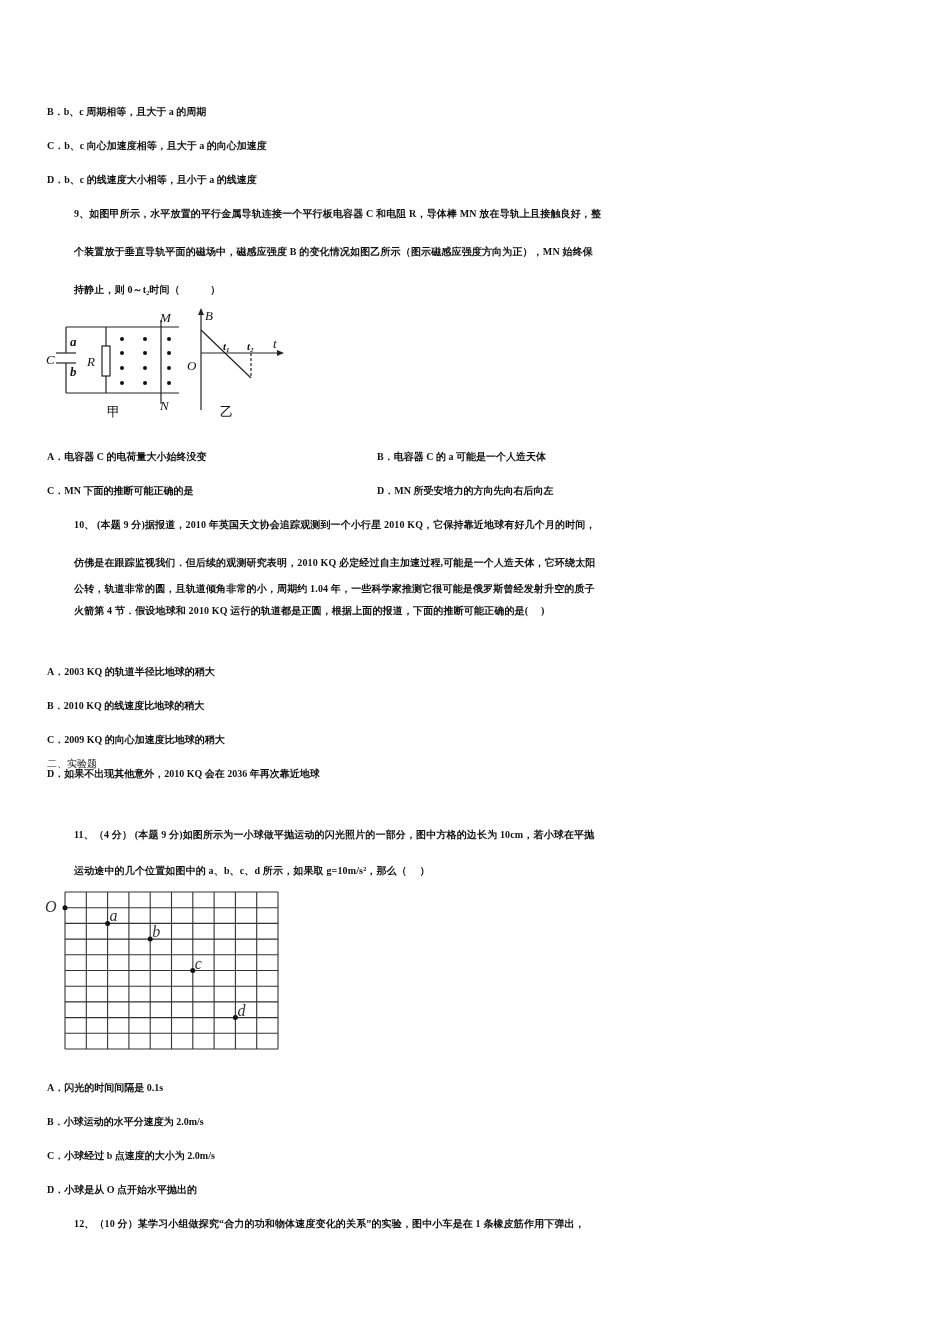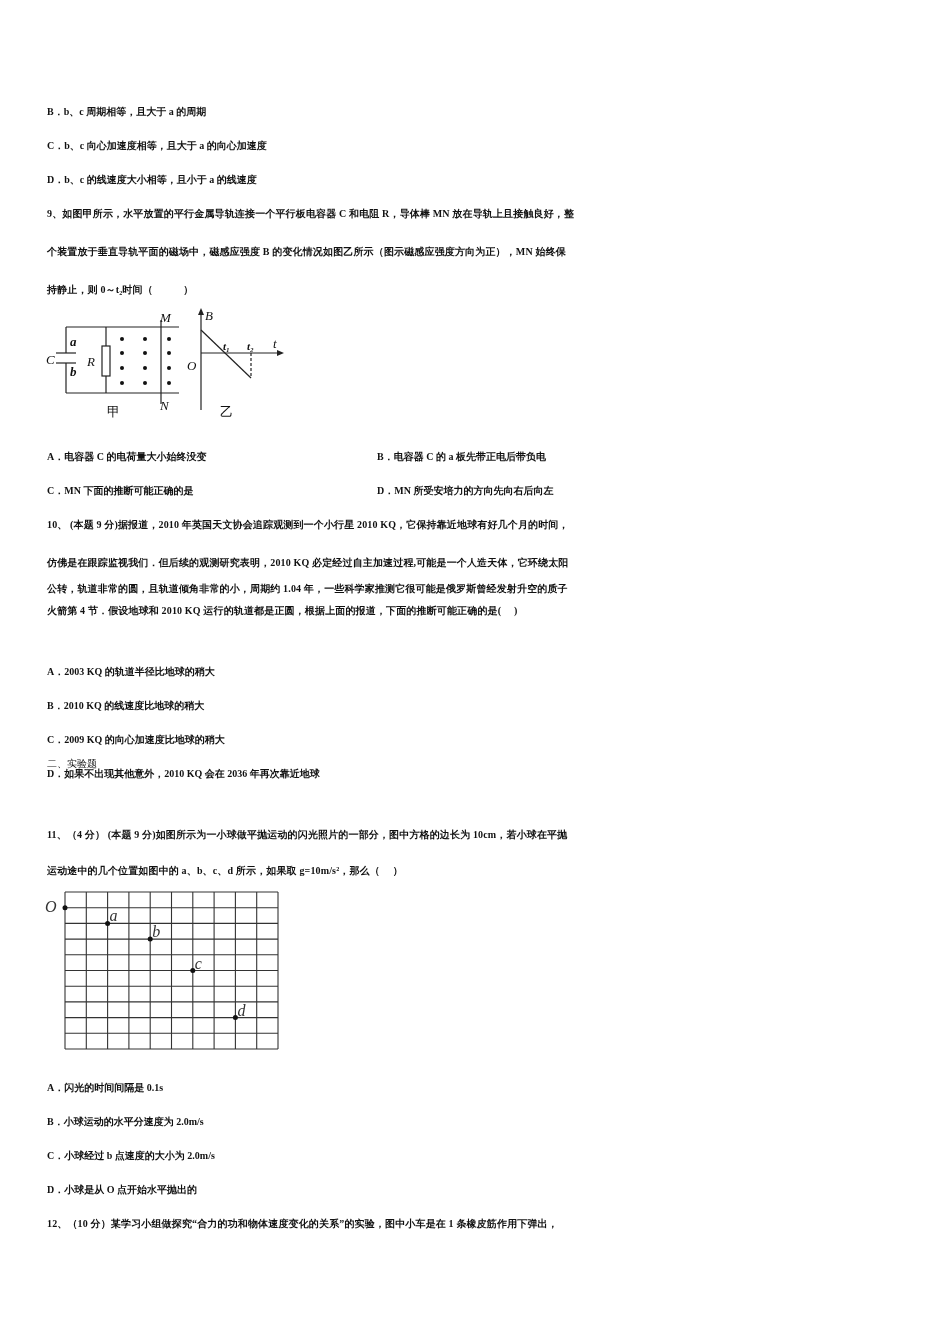--- a/index.html
+++ b/index.html
@@ -1,20 +1,20 @@
 <!DOCTYPE html>
 <html><head>
 <meta charset="utf-8">
 <style>
   html, body { margin: 0; padding: 0; background: #ffffff; }
   body { width: 950px; height: 1344px; position: relative; overflow: hidden;
          font-family: "Liberation Serif", "DejaVu Serif", serif; color: #111; }
   .line { position: absolute; left: 47px; font-size: 10px; white-space: nowrap; line-height: 20px; }
   .bold { font-weight: bold; }
-  .q-text { font-weight: bold; letter-spacing: 0.15px; }
+  .q-text { font-weight: bold; letter-spacing: 0.15px; margin-left: 27px; }
   .fig { position: absolute; }
   .col2 { left: 377px; }
 </style>
 </head>
 <body>
 
 <div class="line bold" style="top:102px">
   <span>B．</span><span>b、c 周期相等，且大于 a 的周期</span>
 </div>
 <div class="line bold" style="top:136px">
@@ -87,21 +87,21 @@
     <text x="62" y="42" font-size="11" font-weight="bold">t₂</text>
     <text x="88" y="40">t</text>
   </g>
   <text x="35" y="108" font-size="13" font-family="'DejaVu Sans', sans-serif" fill="#111">乙</text>
 </svg>
 
 <div class="line bold" style="top:447px">
   <span>A．</span><span>电容器 C 的电荷量大小始终没变</span>
 </div>
 <div class="line bold col2" style="top:447px">
-  <span>B．</span><span>电容器 C 的 a 板先带正电后带负电</span>
+  <span>B．</span><span>电容器 C 的 a 可能是一个人造天体</span>
 </div>
 <div class="line bold" style="top:481px">
   <span>C．</span><span>MN 下面的推断可能正确的是</span>
 </div>
 <div class="line bold col2" style="top:481px">
   <span>D．</span><span>MN 所受安培力的方向先向右后向左</span>
 </div>
 
 <div class="line q-text" style="top:515px">10、 (本题 9 分)据报道，2010 年英国天文协会追踪观测到一个小行星 2010 KQ，它保持靠近地球有好几个月的时间，</div>
 <div class="line q-text" style="top:553px">仿佛是在跟踪监视我们．但后续的观测研究表明，2010 KQ 必定经过自主加速过程,可能是一个人造天体，它环绕太阳</div>

